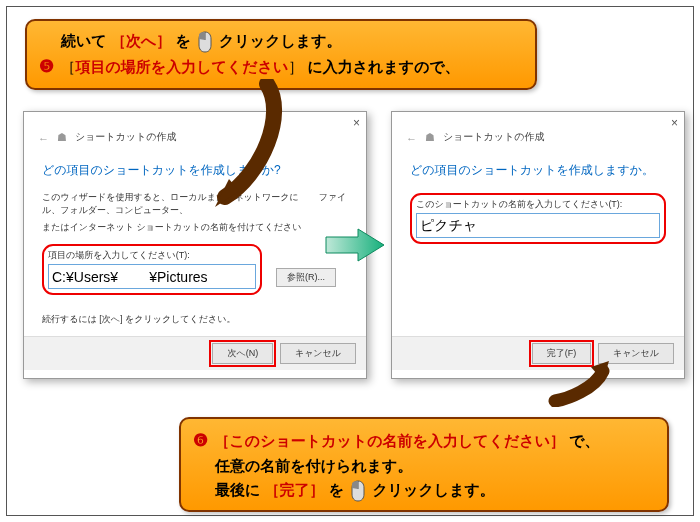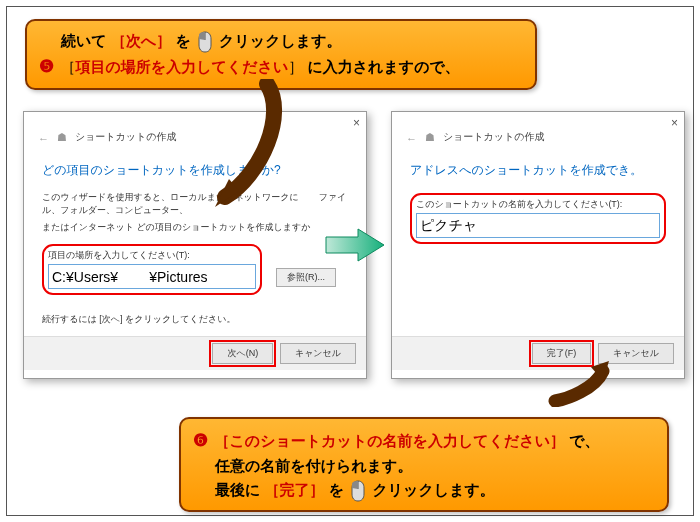--- a/index.html
+++ b/index.html
@@ -158,21 +158,21 @@
     <div class="dlg-header">
       <span class="dlg-back">←</span>
       <span class="dlg-back">☗</span>
       <span>ショートカットの作成</span>
     </div>
     <div class="dlg-body">
       <div class="dlg-title">どの項目のショートカットを作成しますか?</div>
       <div class="dlg-text">
         <span>このウィザードを使用すると、ローカルまたはネットワークに</span>&nbsp;&nbsp;&nbsp;&nbsp;&nbsp;&nbsp;&nbsp;&nbsp;<span>ファイル、フォルダー、コンピューター、</span>
       </div>
-      <div class="dlg-text">またはインターネット どの項目のショートカットを作成しますか</div>
+      <div class="dlg-text">またはインターネット ショートカットの名前を付けてください</div>
       <div style="position:relative; margin-top:10px;">
         <div class="field-group" style="width:220px;">
           <div class="field-label">項目の場所を入力してください(T):</div>
           <input class="text-input" value="C:¥Users¥        ¥Pictures" style="">
         </div>
         <span class="browse-btn" style="position:absolute; right:4px; top:16px; margin:8px;text-align:center;">参照(R)...</span>
       </div>
       <div class="dlg-text" style="margin-top:18px;">続行するには [次へ] をクリックしてください。</div>
     </div>
     <div class="dlg-footer">
@@ -194,21 +194,21 @@
   </div>
 
   <div id="dlg2" class="dialog">
     <span class="dlg-close">×</span>
     <div class="dlg-header">
       <span class="dlg-back">←</span>
       <span class="dlg-back">☗</span>
       <span>ショートカットの作成</span>
     </div>
     <div class="dlg-body">
-      <div class="dlg-title">アドレスへのショートカットを作成でき。</div>
+      <div class="dlg-title">どの項目のショートカットを作成しますか。</div>
       <div class="field-group" style="margin-top:14px;">
         <div class="field-label">このショートカットの名前を入力してください(T):</div>
         <input class="text-input" value="ピクチャ" style="">
       </div>
     </div>
     <div class="dlg-footer">
       <span class="dlg-btn red-ring">完了(F)</span>
       <span class="dlg-btn">キャンセル</span>
     </div>
   </div>

